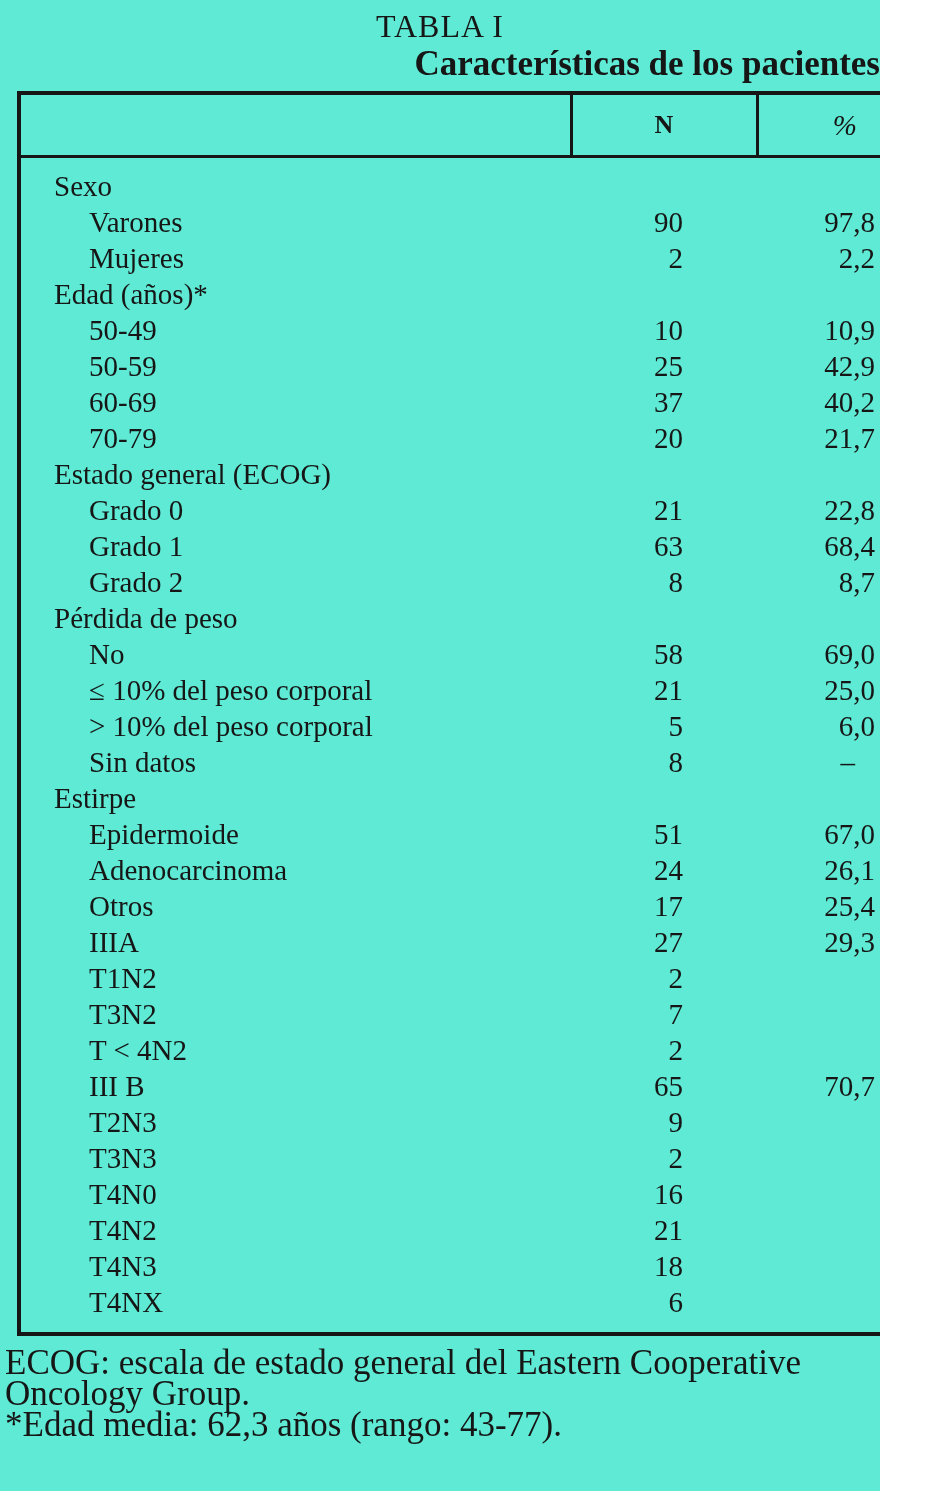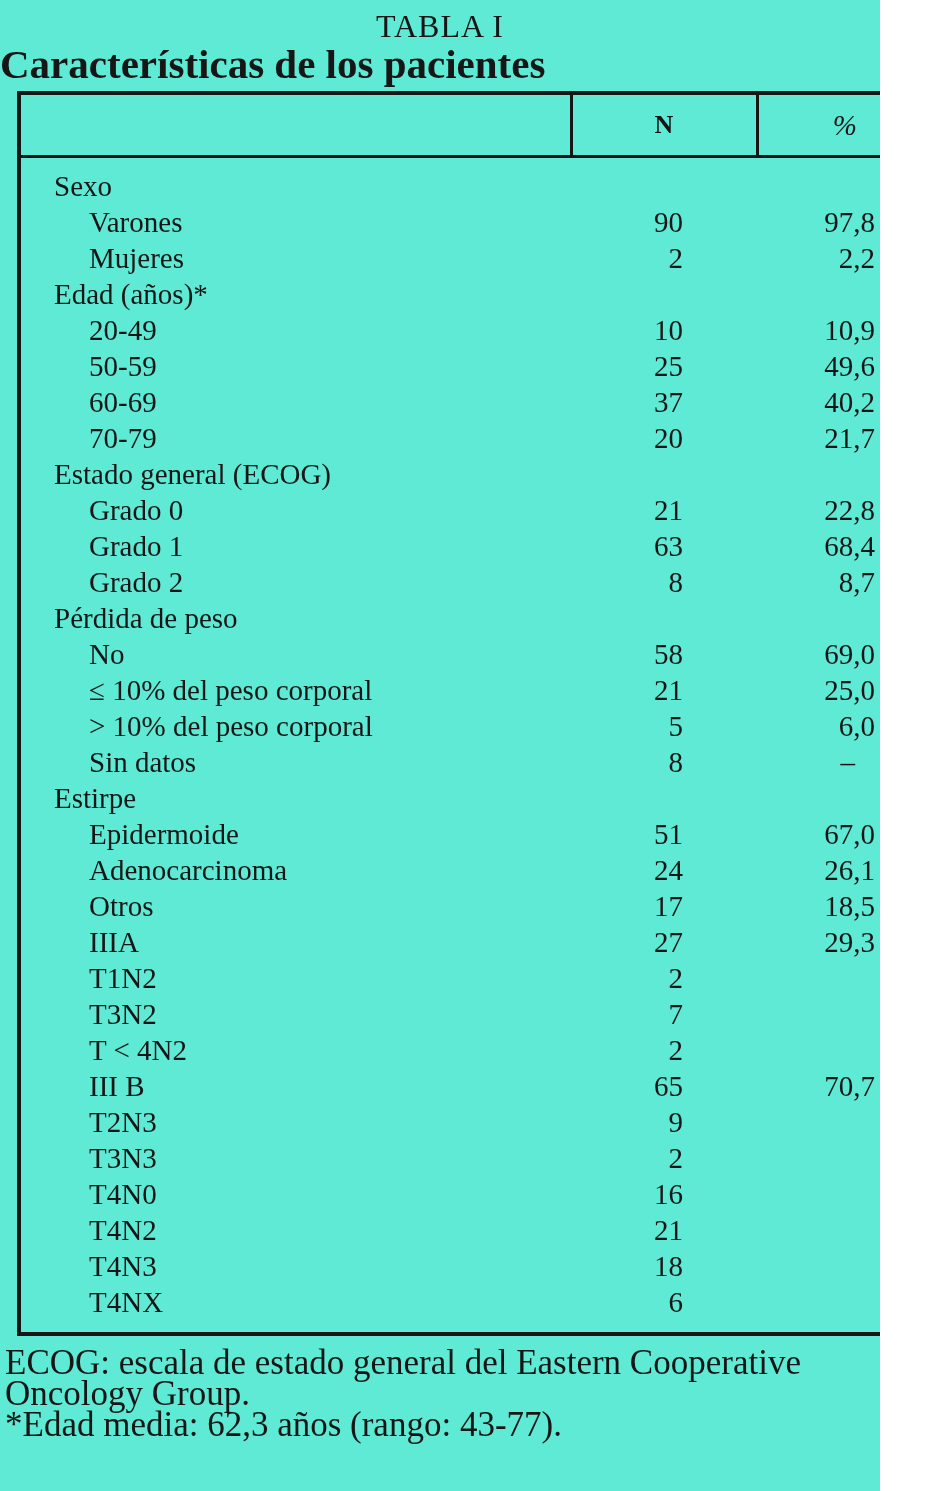--- a/index.html
+++ b/index.html
@@ -19,22 +19,22 @@
   .title {
     text-align: center;
     font-size: 32px;
     line-height: 38px;
     font-weight: normal;
     letter-spacing: 1px;
     padding-top: 7px;
     margin: 0;
   }
   .subtitle {
-    text-align: left;
-    font-size: 41px;
+    text-align: right;
+    font-size: 35px;
     line-height: 38px;
     font-weight: bold;
     margin: 0;
   }
   table.char-table {
     border-collapse: collapse;
     table-layout: fixed;
     margin: 8px 0 0 17px;
     width: 918px;
     border: 4px solid #161616;
@@ -121,28 +121,28 @@
           <td class="lbl ind">Mujeres</td>
           <td class="num">2</td>
           <td class="pct">2,2</td>
         </tr>
         <tr>
           <td class="lbl">Edad (años)*</td>
           <td class="num"></td>
           <td class="pct"></td>
         </tr>
         <tr>
-          <td class="lbl ind">20-49</td>
+          <td class="lbl ind">50-49</td>
           <td class="num">10</td>
           <td class="pct">10,9</td>
         </tr>
         <tr>
           <td class="lbl ind">50-59</td>
           <td class="num">25</td>
-          <td class="pct">49,6</td>
+          <td class="pct">42,9</td>
         </tr>
         <tr>
           <td class="lbl ind">60-69</td>
           <td class="num">37</td>
           <td class="pct">40,2</td>
         </tr>
         <tr>
           <td class="lbl ind">70-79</td>
           <td class="num">20</td>
           <td class="pct">21,7</td>
@@ -203,21 +203,21 @@
           <td class="pct">67,0</td>
         </tr>
         <tr>
           <td class="lbl ind">Adenocarcinoma</td>
           <td class="num">24</td>
           <td class="pct">26,1</td>
         </tr>
         <tr>
           <td class="lbl ind">Otros</td>
           <td class="num">17</td>
-          <td class="pct">18,5</td>
+          <td class="pct">25,4</td>
         </tr>
         <tr>
           <td class="lbl ind">IIIA</td>
           <td class="num">27</td>
           <td class="pct">29,3</td>
         </tr>
         <tr>
           <td class="lbl ind">T1N2</td>
           <td class="num">2</td>
           <td class="pct"></td>

